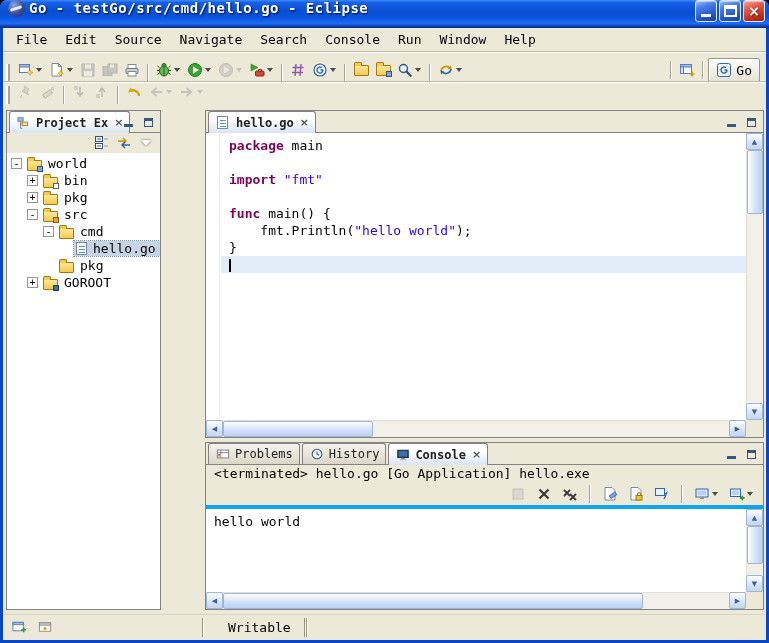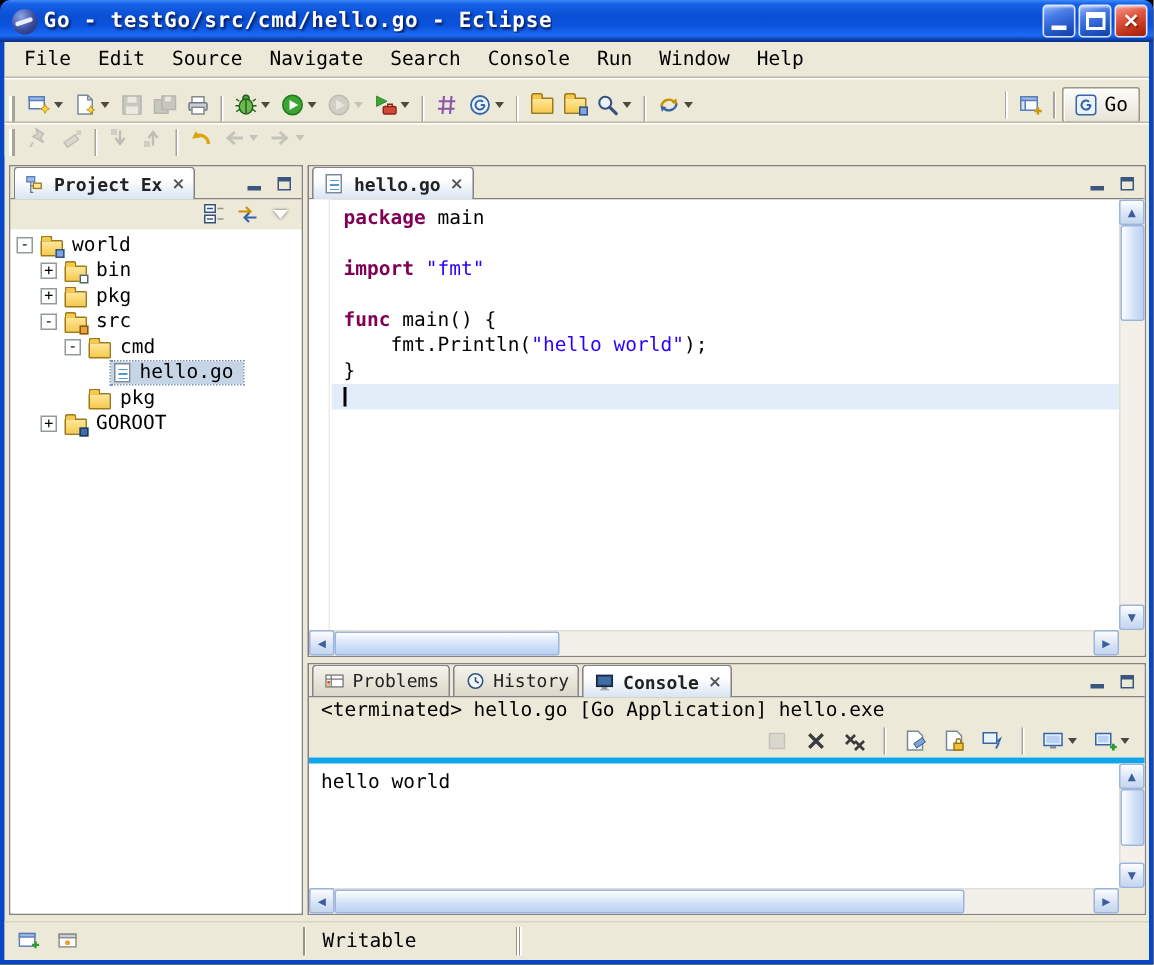--- a/index.html
+++ b/index.html
@@ -1,20 +1,20 @@
 <!DOCTYPE html>
 <html><head>
 <meta charset="utf-8">
 <style>
 *{margin:0;padding:0;box-sizing:border-box}
 html,body{width:769px;height:643px;overflow:hidden}
 body{font-family:"DejaVu Sans Mono",monospace;font-size:13px;background:#000}
 #win{position:relative;width:769px;height:643px;background:#0846C8;border-radius:7px 7px 0 0;overflow:hidden}
 
-.titlebar{position:absolute;left:0;right:0;top:0;height:28px;display:flex;align-items:center;padding:0 4px;
+.titlebar{position:absolute;left:0;right:0;top:0;height:28px;display:flex;padding:0 4px;
  background:linear-gradient(180deg,#3D8BF8 0%,#1661E8 9%,#0A4FD4 38%,#0B53DE 62%,#1D6BF4 84%,#0A3BA8 95%,#07307F 100%);color:#fff}
 .appico{width:17px;height:17px;margin:0 4px;flex:none;border-radius:50%;
  background:radial-gradient(circle at 35% 30%,#8FA6E8,#3B4B9A 55%,#1E2A66);position:relative}
 .appico::after{content:"";position:absolute;left:2px;top:7px;width:12px;height:3px;background:#E8EDFF;border-radius:2px;transform:rotate(-18deg)}
 .ttext{font-weight:bold;font-size:14px;letter-spacing:.5px;text-shadow:1px 1px 2px rgba(0,0,40,.85);white-space:nowrap;overflow:hidden}
 .wbtns{margin-left:auto;display:flex;gap:2px}
 .wbtn{position:relative;width:22px;height:22px;border-radius:3px;border:1px solid #DCE7FA;
  background:linear-gradient(160deg,#9CBBF5 0%,#4A7EE8 30%,#2257C8 70%,#163FA0 100%);
  display:flex;align-items:center;justify-content:center;box-shadow:inset 0 1px 1px rgba(255,255,255,.5)}
 .wbtn.close{background:linear-gradient(160deg,#F4A096 0%,#E25A45 35%,#C03018 75%,#9A1F0A 100%);font:bold 14px "DejaVu Sans",sans-serif;color:#fff}
@@ -52,21 +52,21 @@
 .decB{background:#fff;border:1px solid #566}
 .decP{background:#7DA7E0;border:1px solid #35537E}
 .decG{background:#3E6EA8;border:1px solid #1E3A60}
 .decO{background:#E8A33C;border:1px solid #8A5A10}
 
 .goico{position:relative;width:11px;height:13px;background:#fff;border:1px solid #7A8A9A;flex:none;margin:1px 4px 1px 2px}
 .goico::after{content:"";position:absolute;left:2px;top:3px;width:6px;height:8px;
  background:repeating-linear-gradient(180deg,#4E9ACB 0 1px,transparent 1px 3px)}
 
 .view{position:absolute;border:1px solid #848284;background:#ECE9D8}
-.view.explorer{left:3px;top:82px;width:196px;bottom:30px}
+.view.explorer{left:3px;top:82px;width:155px;bottom:30px}
 .view.editor{left:202px;top:82px;right:2px;height:328px}
 .view.console{left:202px;top:414px;right:2px;bottom:30px}
 .sash-v{position:absolute;left:199px;top:82px;width:3px;bottom:30px;background:#ECE9D8}
 .sash-h{position:absolute;left:202px;top:410px;right:2px;height:4px;background:#ECE9D8}
 .vtabs{position:absolute;left:0;right:0;top:0;height:22px;display:flex;align-items:flex-end;background:#ECE9D8;border-bottom:1px solid #848284}
 .vtab{display:flex;align-items:center;gap:4px;height:21px;padding:0 6px;margin-left:2px;font-size:12px;white-space:nowrap;
  border:1px solid #848284;border-bottom:none;border-radius:3px 3px 0 0;background:linear-gradient(180deg,#F5F3EC,#DBD7C8);color:#222}
 .vtab.active{height:22px;margin-bottom:-1px;background:linear-gradient(180deg,#FFFFFF 35%,#D8E4F2);font-weight:bold}
 .tclose{font:bold 11px "DejaVu Sans",sans-serif;color:#555;padding-left:2px}
 .vbtns{position:absolute;right:3px;top:4px;display:flex;gap:3px}
@@ -105,21 +105,21 @@
 .corner{position:absolute;right:0;bottom:0;width:17px;height:17px;background:#ECE9D8}
 
 .cstatus{position:absolute;left:0;right:0;top:22px;height:18px;line-height:18px;padding-left:8px;font-size:13px;color:#000;background:#ECE9D8;white-space:nowrap}
 .ctoolbar{position:absolute;left:0;right:0;top:40px;height:22px;display:flex;align-items:center;justify-content:flex-end;gap:4px;padding-right:6px;background:#ECE9D8}
 .cout{position:absolute;left:0;right:0;top:62px;bottom:0;background:#fff;border-top:4px solid #0ea5e9}
 .couttext{position:absolute;left:0;top:0;padding:5px 8px;font-size:13px;white-space:pre}
 
 .statusbar{position:absolute;left:0;right:0;bottom:0;height:26px;display:flex;align-items:stretch;background:#ECE9D8;border-top:1px solid #D8D4C4}
 .scell{display:flex;align-items:center;font-size:13px;color:#000}
 .sc1{width:199px;padding-left:8px;gap:10px}
-.sc2{width:140px;padding-left:11px}
+.sc2{width:100px;padding-left:24px}
 .sc3{width:110px;padding-left:8px}
 .scR{flex:1}
 .sgroove{width:2px;margin:3px 0;background:linear-gradient(90deg,#979383 0 1px,#FFF 1px)}
 svg{display:block}
 </style>
 </head>
 <body>
 
 <div id="win">
 

